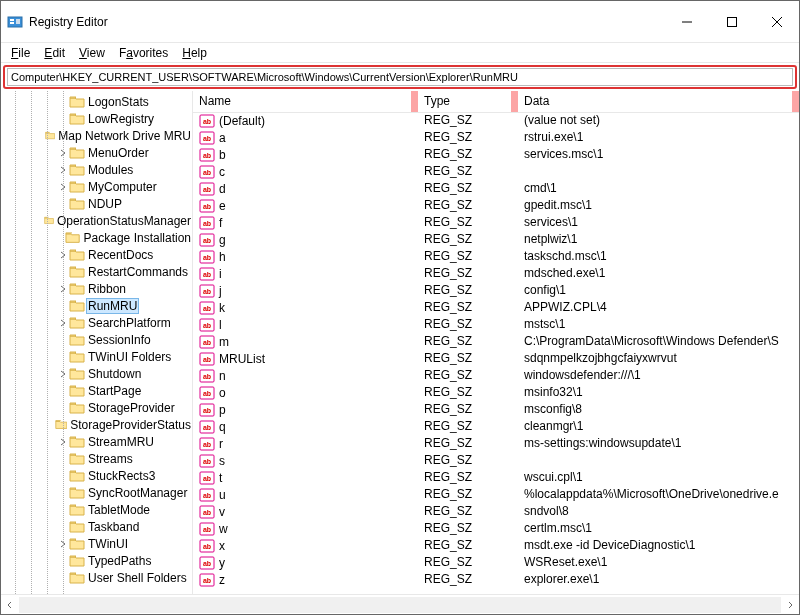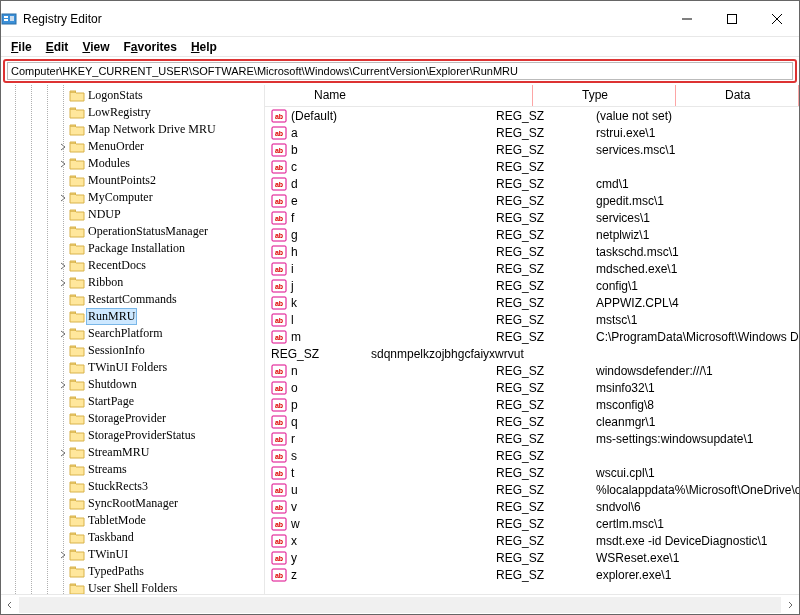--- a/index.html
+++ b/index.html
@@ -1,46 +1,46 @@
 <!DOCTYPE html>
 <html><head>
 <meta charset="utf-8">
 <style>
   * { box-sizing: border-box; }
   html, body { margin: 0; padding: 0; font-family: "Segoe UI", Tahoma, sans-serif; font-size: 12px; color: #000; background: #fff; }
   .window { width: 800px; height: 615px; border: 1px solid #666; display: flex; flex-direction: column; background: #fff; position: relative; }
-  .titlebar { height: 36px; display: flex; align-items: center; border-bottom: 1px solid #e8e8e8; }
+  .titlebar { height: 42px; display: flex; align-items: center; padding-left: 6px; border-bottom: 1px solid #e8e8e8; }
   .titlebar .icon { width: 16px; height: 16px; margin-right: 6px; display: inline-flex; align-items: center; justify-content: center; }
   .titlebar .title { flex: 1; font-size: 12px; }
   .winbtns { display: flex; height: 100%; }
   .winbtn { width: 45px; height: 100%; display: flex; align-items: center; justify-content: center; }
   .winbtn svg { width: 10px; height: 10px; }
   .menubar { height: 20px; display: flex; align-items: center; padding: 0 4px; gap: 2px; border-bottom: 1px solid #e8e8e8; }
-  .menuitem { padding: 1px 6px; font-size: 12px; font-weight: bold; }
+  .menuitem { padding: 1px 6px; font-size: 12px; }
   .menuitem .u { text-decoration: underline; }
   .addressbar { height: 24px; border: 2px solid #d33; margin: 2px; border-radius: 3px; display: flex; align-items: center; padding: 0 2px; }
   .addressbar input { flex: 1; border: 1px solid #bbb; height: 18px; font-size: 11px; padding: 0 3px; font-family: inherit; }
   .content { flex: 1; display: flex; overflow: hidden; }
-  .tree { width: 264px; overflow: auto; border-right: 1px solid #e8e8e8; padding-top: 2px; position: relative; font-family: Liberation Serif, serif; }
+  .tree { width: 192px; overflow: auto; border-right: 1px solid #e8e8e8; padding-top: 2px; position: relative; }
   .treerow { display: flex; align-items: center; height: 17px; font-size: 12px; white-space: nowrap; }
   .treerow .indent { display: inline-flex; align-items: center; }
   .treerow .chev { width: 12px; height: 12px; display: inline-flex; align-items: center; justify-content: center; }
   .treerow .folder { width: 16px; height: 14px; margin-right: 2px; display: inline-flex; align-items: center; justify-content: center; }
   .treerow .lbl.sel { background: #cde8ff; outline: 1px solid #7ab7e8; padding: 0 1px; }
   .treerow .lbl { padding: 0 1px; }
   .treeguides { position: absolute; left: 0; top: 0; bottom: 0; pointer-events: none; }
   .tline { position: absolute; top: 0; bottom: 0; width: 0; border-left: 1px dotted #b0b0b0; }
   .list { flex: 1; overflow: auto; position: relative; }
   .listhead { display: flex; height: 22px; position: sticky; top: 0; background: #fff; border-bottom: 1px solid #e8e8e8; }
-  .hcell { border-right: 1px solid #fca5a5; padding: 3px 6px; font-size: 12px; margin-left: 43px; }
+  .hcell { border-right: 7px solid #fca5a5; padding: 3px 6px; font-size: 12px; }
   .col-name { width: 225px; }
   .col-type { width: 100px; }
   .col-data { flex: 1; }
   .listbody { }
-  .row { display: flex; height: 17px; align-items: center; }
+  .row { display: flex; height: 17px; align-items: flex-start; }
   .cell { padding: 0 6px; font-size: 12px; white-space: nowrap; overflow: hidden; text-overflow: clip; }
   .cell.col-name { display: flex; align-items: center; }
   .valicon { width: 16px; height: 16px; margin-right: 4px; display: inline-flex; align-items: center; justify-content: center; }
   .statusbar { height: 20px; border-top: 1px solid #e8e8e8; display: flex; align-items: center; }
   .sb-left, .sb-right { width: 18px; display: flex; justify-content: center; }
   .sb-track { flex: 1; background: #f0f0f0; height: 16px; }
 </style>
 </head>
 <body>
 
@@ -159,32 +159,20 @@
           <span class="folder">
             <svg viewBox="0 0 16 14">
               <path d="M1 3 L6 3 L7 4 L15 4 L15 12 L1 12 Z" fill="#ffe79c" stroke="#d8b24a"></path>
               <path d="M1 3 L6 3 L7 2 L1 2 Z" fill="#ffe79c" stroke="#d8b24a"></path>
             </svg>
           </span>
           <span class="lbl">Modules</span>
         </div>
         <div class="treerow">
           <span class="indent" style="width: 68px; justify-content: flex-end;">
-            <span class="chev"></span>
-          </span>
-          <span class="folder">
-            <svg viewBox="0 0 16 14">
-              <path d="M1 3 L6 3 L7 4 L15 4 L15 12 L1 12 Z" fill="#ffe79c" stroke="#d8b24a"></path>
-              <path d="M1 3 L6 3 L7 2 L1 2 Z" fill="#ffe79c" stroke="#d8b24a"></path>
-            </svg>
-          </span>
-          <span class="lbl">MountPoints2</span>
-        </div>
-        <div class="treerow">
-          <span class="indent" style="width: 68px; justify-content: flex-end;">
             <span class="chev">
               <svg width="8" height="8" viewBox="0 0 8 8">
                 <polyline points="2,1 6,4 2,7" fill="none" stroke="#666"></polyline>
               </svg>
             </span>
           </span>
           <span class="folder">
             <svg viewBox="0 0 16 14">
               <path d="M1 3 L6 3 L7 4 L15 4 L15 12 L1 12 Z" fill="#ffe79c" stroke="#d8b24a"></path>
               <path d="M1 3 L6 3 L7 2 L1 2 Z" fill="#ffe79c" stroke="#d8b24a"></path>
@@ -239,45 +227,45 @@
           <span class="folder">
             <svg viewBox="0 0 16 14">
               <path d="M1 3 L6 3 L7 4 L15 4 L15 12 L1 12 Z" fill="#ffe79c" stroke="#d8b24a"></path>
               <path d="M1 3 L6 3 L7 2 L1 2 Z" fill="#ffe79c" stroke="#d8b24a"></path>
             </svg>
           </span>
           <span class="lbl">RecentDocs</span>
         </div>
         <div class="treerow">
           <span class="indent" style="width: 68px; justify-content: flex-end;">
+            <span class="chev"></span>
+          </span>
+          <span class="folder">
+            <svg viewBox="0 0 16 14">
+              <path d="M1 3 L6 3 L7 4 L15 4 L15 12 L1 12 Z" fill="#ffe79c" stroke="#d8b24a"></path>
+              <path d="M1 3 L6 3 L7 2 L1 2 Z" fill="#ffe79c" stroke="#d8b24a"></path>
+            </svg>
+          </span>
+          <span class="lbl">RestartCommands</span>
+        </div>
+        <div class="treerow">
+          <span class="indent" style="width: 68px; justify-content: flex-end;">
             <span class="chev">
               <svg width="8" height="8" viewBox="0 0 8 8">
                 <polyline points="2,1 6,4 2,7" fill="none" stroke="#666"></polyline>
               </svg>
             </span>
           </span>
           <span class="folder">
             <svg viewBox="0 0 16 14">
               <path d="M1 3 L6 3 L7 4 L15 4 L15 12 L1 12 Z" fill="#ffe79c" stroke="#d8b24a"></path>
               <path d="M1 3 L6 3 L7 2 L1 2 Z" fill="#ffe79c" stroke="#d8b24a"></path>
             </svg>
           </span>
           <span class="lbl">Ribbon</span>
-        </div>
-        <div class="treerow">
-          <span class="indent" style="width: 68px; justify-content: flex-end;">
-            <span class="chev"></span>
-          </span>
-          <span class="folder">
-            <svg viewBox="0 0 16 14">
-              <path d="M1 3 L6 3 L7 4 L15 4 L15 12 L1 12 Z" fill="#ffe79c" stroke="#d8b24a"></path>
-              <path d="M1 3 L6 3 L7 2 L1 2 Z" fill="#ffe79c" stroke="#d8b24a"></path>
-            </svg>
-          </span>
-          <span class="lbl">RestartCommands</span>
         </div>
         <div class="treerow">
           <span class="indent" style="width: 68px; justify-content: flex-end;">
             <span class="chev"></span>
           </span>
           <span class="folder">
             <svg viewBox="0 0 16 14">
               <path d="M1 3 L6 3 L7 4 L15 4 L15 12 L1 12 Z" fill="#ffe79c" stroke="#d8b24a"></path>
               <path d="M1 3 L6 3 L7 2 L1 2 Z" fill="#ffe79c" stroke="#d8b24a"></path>
             </svg>
@@ -675,20 +663,29 @@
                   <rect x="1" y="2" width="14" height="12" rx="1" fill="#fff" stroke="#d08"></rect>
                   <text x="8" y="11" font-size="7" font-weight="bold" text-anchor="middle" fill="#d00">ab</text>
                 </svg>
               </span>
               <span>m</span>
             </div>
             <div class="cell col-type">REG_SZ</div>
             <div class="cell col-data">C:\ProgramData\Microsoft\Windows Defender\S</div>
           </div>
           <div class="row">
+            <div class="cell col-name">
+              <span class="valicon">
+                <svg viewBox="0 0 16 16">
+                  <rect x="1" y="2" width="14" height="12" rx="1" fill="#fff" stroke="#d08"></rect>
+                  <text x="8" y="11" font-size="7" font-weight="bold" text-anchor="middle" fill="#d00">ab</text>
+                </svg>
+              </span>
+              <span>MRUList</span>
+            </div>
             <div class="cell col-type">REG_SZ</div>
             <div class="cell col-data">sdqnmpelkzojbhgcfaiyxwrvut</div>
           </div>
           <div class="row">
             <div class="cell col-name">
               <span class="valicon">
                 <svg viewBox="0 0 16 16">
                   <rect x="1" y="2" width="14" height="12" rx="1" fill="#fff" stroke="#d08"></rect>
                   <text x="8" y="11" font-size="7" font-weight="bold" text-anchor="middle" fill="#d00">ab</text>
                 </svg>
@@ -792,21 +789,21 @@
             <div class="cell col-name">
               <span class="valicon">
                 <svg viewBox="0 0 16 16">
                   <rect x="1" y="2" width="14" height="12" rx="1" fill="#fff" stroke="#d08"></rect>
                   <text x="8" y="11" font-size="7" font-weight="bold" text-anchor="middle" fill="#d00">ab</text>
                 </svg>
               </span>
               <span>v</span>
             </div>
             <div class="cell col-type">REG_SZ</div>
-            <div class="cell col-data">sndvol\6</div>
+            <div class="cell col-data">sndvol\8</div>
           </div>
           <div class="row">
             <div class="cell col-name">
               <span class="valicon">
                 <svg viewBox="0 0 16 16">
                   <rect x="1" y="2" width="14" height="12" rx="1" fill="#fff" stroke="#d08"></rect>
                   <text x="8" y="11" font-size="7" font-weight="bold" text-anchor="middle" fill="#d00">ab</text>
                 </svg>
               </span>
               <span>w</span>

